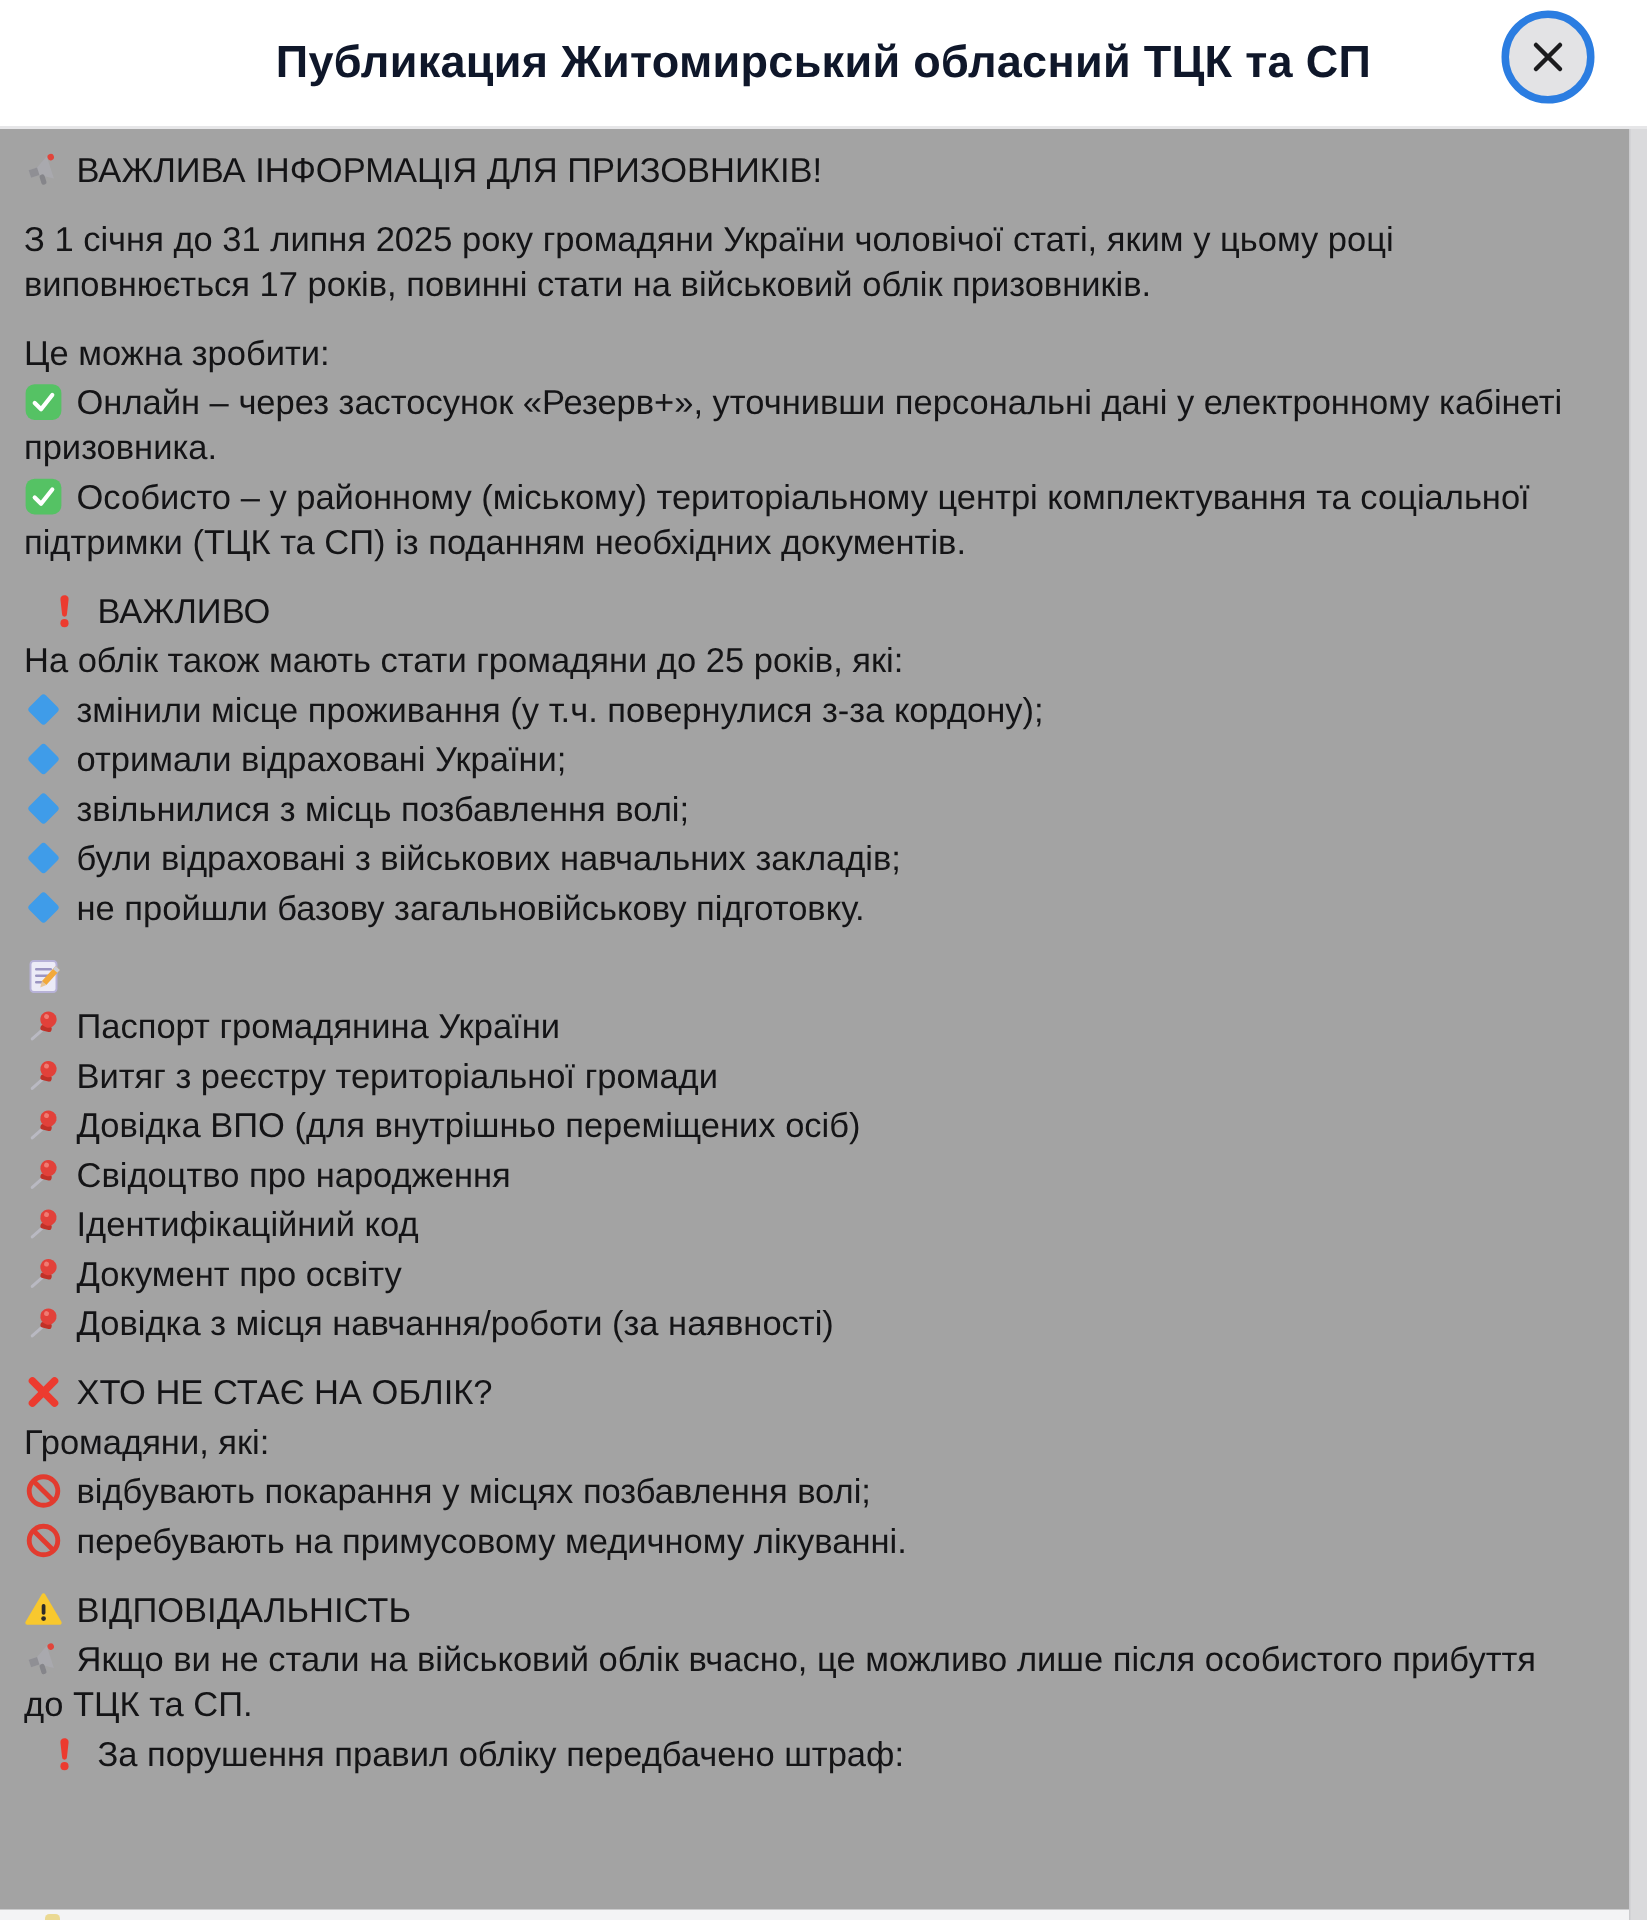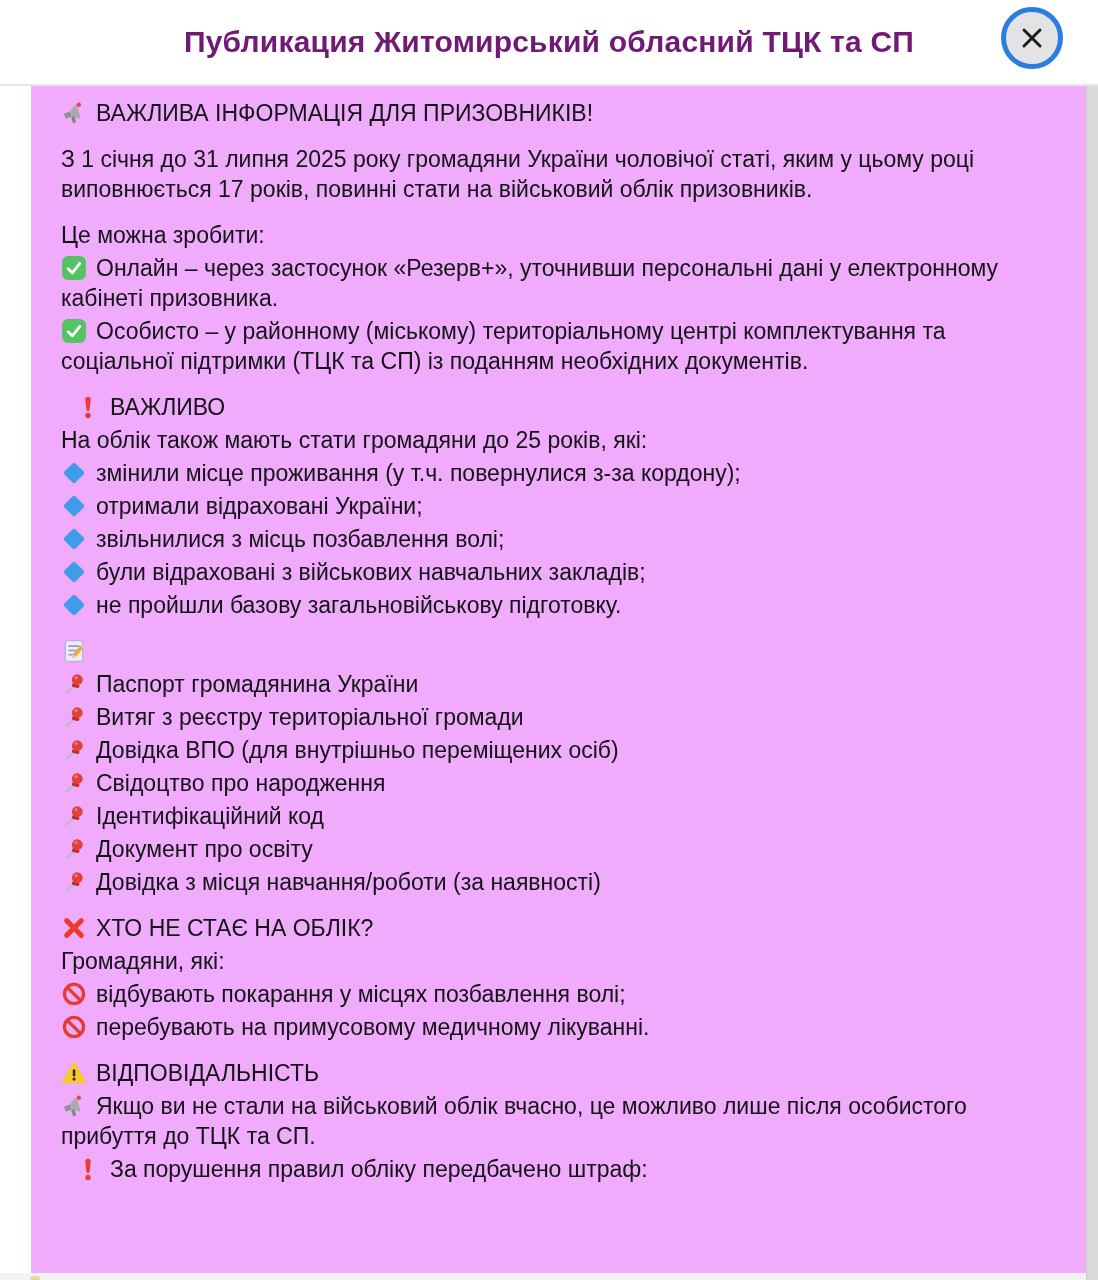--- a/index.html
+++ b/index.html
@@ -7,35 +7,34 @@
     width:1098px;height:1280px;overflow:hidden;background:#ffffff;
     font-family:"Liberation Sans",sans-serif;color:#141416;position:relative;
   }
   .dialog-header{
     position:relative;height:86px;background:#ffffff;
     border-bottom:2px solid #e6e6e8;box-sizing:border-box;
   }
   .dialog-title{
     position:absolute;left:0;right:0;top:0;height:84px;
     display:flex;align-items:center;justify-content:center;
-    font-size:30px;font-weight:700;color:#701a75;letter-spacing:0.2px;
+    font-size:30px;font-weight:700;color:#0f172a;letter-spacing:0.2px;
     white-space:nowrap;
   }
   .close-button{
     position:absolute;top:7px;right:35px;width:62px;height:62px;
     border-radius:50%;background:#e3e3e5;border:5px solid #2b7de1;
     display:flex;align-items:center;justify-content:center;
     cursor:pointer;padding:0;
   }
   .close-button svg{display:block;}
   .content{
     position:absolute;top:86px;left:0;right:12px;bottom:0;
-    padding:12px 40px 0 30px;box-sizing:border-box;overflow:hidden;
-    background:#f0abfc;
-    margin-left:31px;
+    padding:12px 40px 0 16px;box-sizing:border-box;overflow:hidden;
+    background:#a3a3a3;
   }
   .line{
     margin:0;font-size:23px;line-height:30px;color:#141416;
   }
   .gap-none{margin-top:0;}
   .gap-item{margin-top:3px;}
   .gap-section{margin-top:16px;}
   .indent{padding-left:14px;}
   .emoji{
     display:inline-block;width:26px;height:26px;vertical-align:-5px;margin-right:9px;

